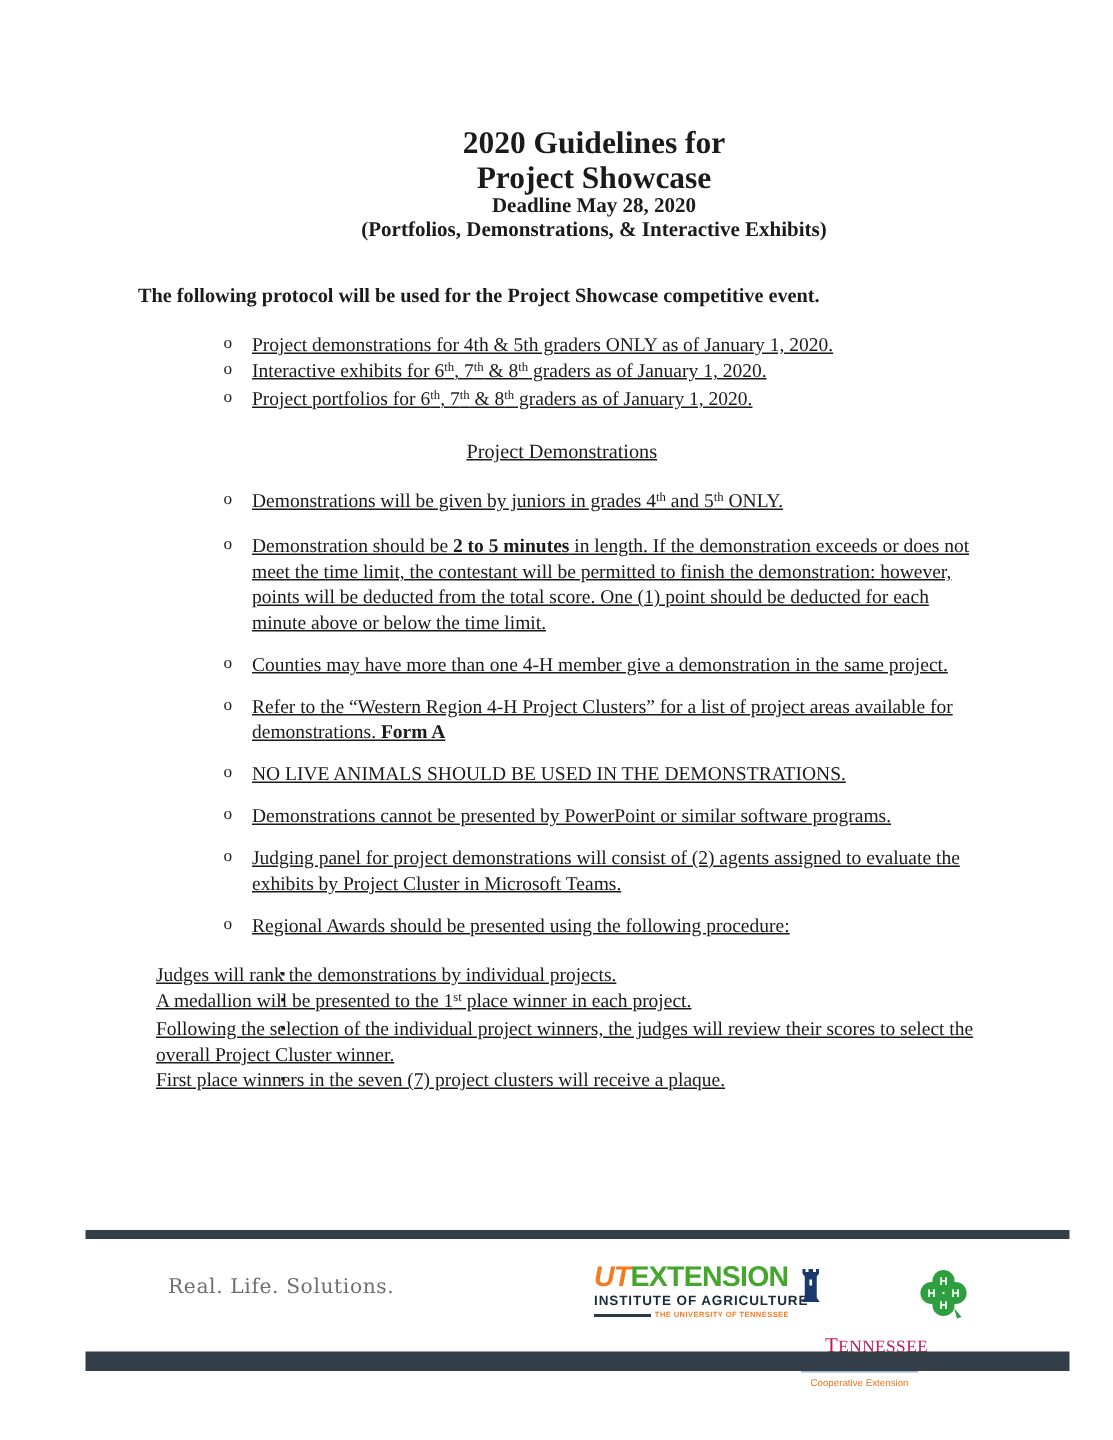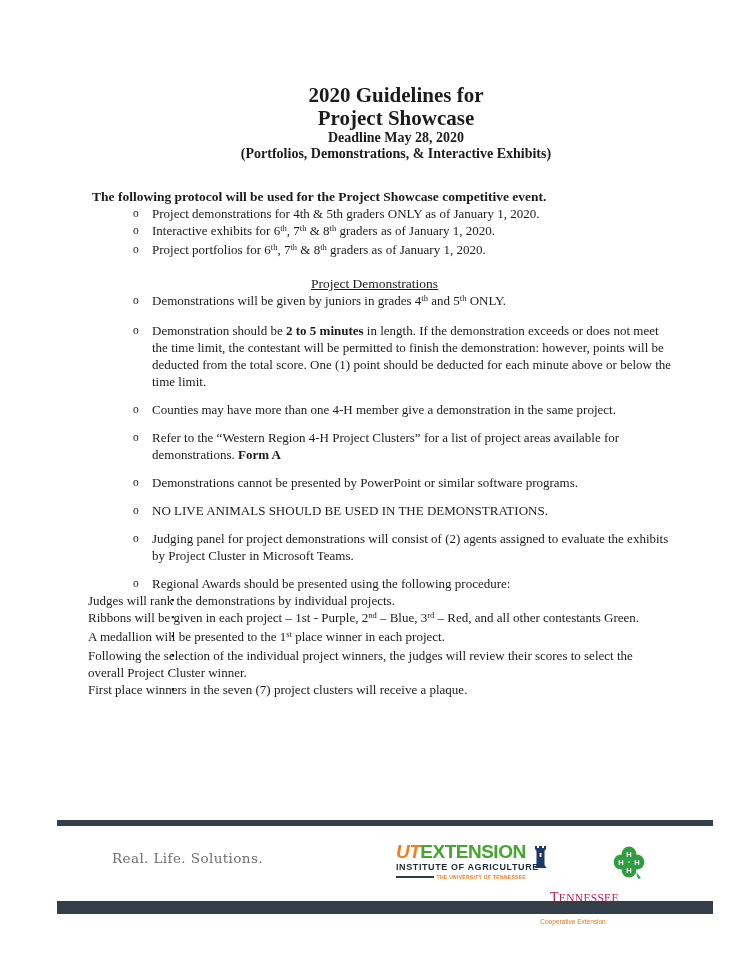--- a/index.html
+++ b/index.html
@@ -23,21 +23,21 @@
   .title-main { font-size:21px; line-height:23px; }
   .title-sub  { font-size:14px; line-height:15.5px; }
 
   
   .content { position:absolute; top:188px; left:0; right:70px; }
 
   .intro-heading {
     font-size:13.5px; font-weight:bold;
     margin:0 0 0 92px; line-height:17px;
   }
-  ul.bullets { list-style:none; margin:0; padding:0; }
+  ul.bullets { list-style:none; margin:16px; padding:0;text-decoration:underline; }
   .bullets li {
     position:relative; padding-left:152px;
     font-size:13px; line-height:17px;
   }
   .bullets li::before {
     content:"o";
     position:absolute; left:133px; top:-0.5px;
     font-size:11.5px;
   }
   .intro-bullets { margin-top:5px; }
@@ -126,29 +126,28 @@
         <li><span>Project portfolios for 6</span><span class="sup">th</span><span>, 7</span><span class="sup">th</span><span> &amp; 8</span><span class="sup">th</span><span> graders as of January 1, 2020.</span></li>
       </ul>
 
     <div class="section-heading">Project Demonstrations</div>
 
     <ul class="bullets section-bullets">
         <li><span>Demonstrations will be given by juniors in grades 4</span><span class="sup">th</span><span> and 5</span><span class="sup">th</span><span> ONLY.</span></li>
         <li><span>Demonstration should be </span><span class="b">2 to 5 minutes</span><span> in length. If the demonstration exceeds or does not meet the time limit, the contestant will be permitted to finish the demonstration: however, points will be deducted from the total score. One (1) point should be deducted for each minute above or below the time limit.</span></li>
         <li><span>Counties may have more than one 4-H member give a demonstration in the same project.</span></li>
         <li><span>Refer to the “Western Region 4-H Project Clusters” for a list of project areas available for demonstrations. </span><span class="b">Form A</span></li>
+        <li><span>NO LIVE ANIMALS SHOULD BE USED IN THE DEMONSTRATIONS.</span></li>
         <li><span>Demonstrations cannot be presented by PowerPoint or similar software programs.</span></li>
-        <li><span>NO LIVE ANIMALS SHOULD BE USED IN THE DEMONSTRATIONS.</span></li>
         <li><span>Judging panel for project demonstrations will consist of (2) agents assigned to evaluate the exhibits by Project Cluster in Microsoft Teams.</span></li>
         <li><span>Regional Awards should be presented using the following procedure:</span></li>
       </ul>
 
     <ul class="bullets sub-bullets">
         <li><span>Judges will rank the demonstrations by individual projects.</span></li>
-        <li><span>Ribbons will be given in each project – 1st - Purple, 2</span><span class="sup">nd</span><span> – Blue, 3</span><span class="sup">rd</span><span> – Red, and all other contestants Green.</span></li>
         <li><span>A medallion will be presented to the 1</span><span class="sup">st</span><span> place winner in each project.</span></li>
         <li><span>Following the selection of the individual project winners, the judges will review their scores to select the overall Project Cluster winner.</span></li>
         <li><span>First place winners in the seven (7) project clusters will receive a plaque.</span></li>
       </ul>
   </div>
 
   <div class="rule rule-top"></div>
 
   <div class="tagline">Real. Life. Solutions.</div>
 

